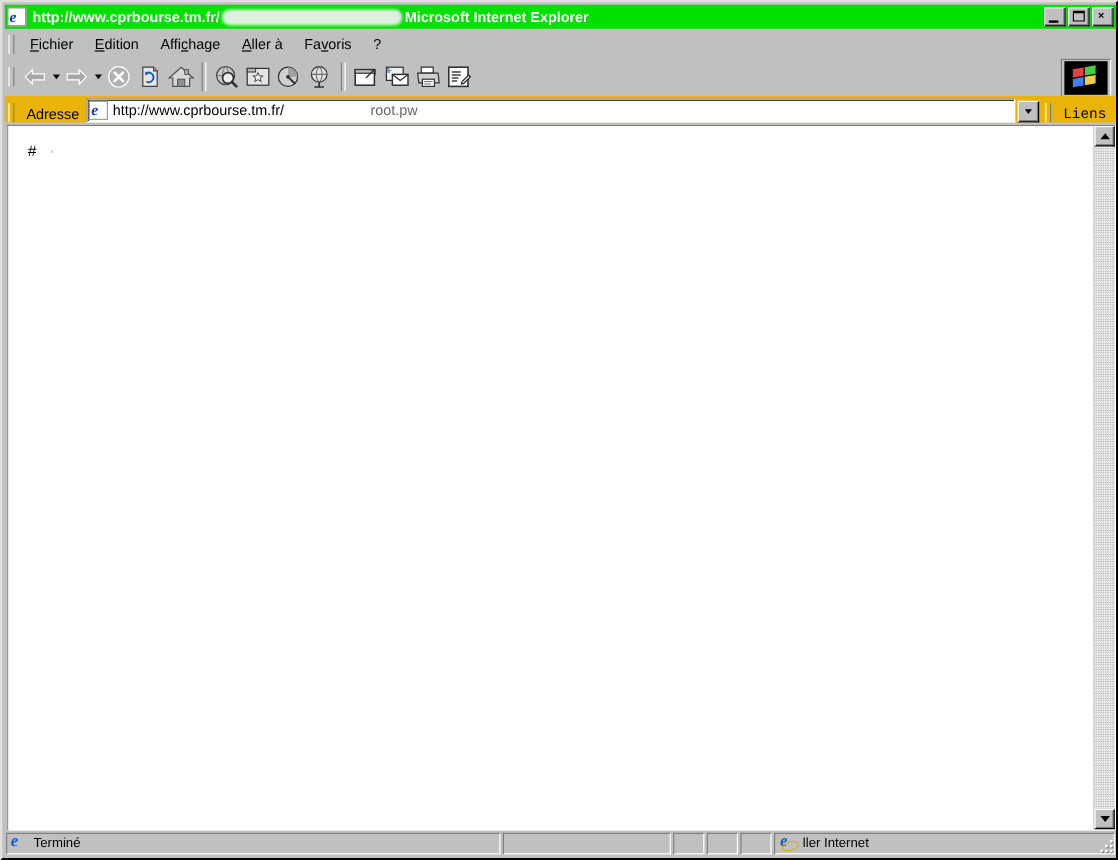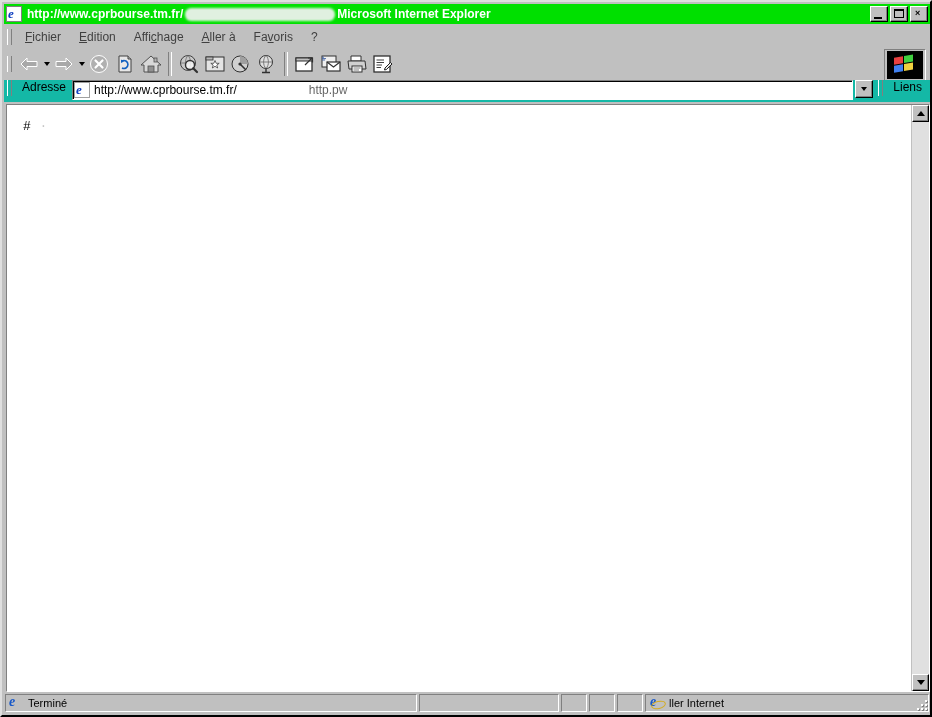--- a/index.html
+++ b/index.html
@@ -113,21 +113,21 @@
   .grip {
     width: 3px; height: 16px;
     margin: 0 4px 0 3px;
     border-left: 1px solid #ffffff;
     border-right: 1px solid #808080;
     box-sizing: content-box;
     flex: 0 0 auto;
   }
   .menu-item {
     font-size: 12px;
-    color: #404040;
+    color: #000000;
     padding: 2px 9px;
     white-space: nowrap;
     cursor: default;
   }
   .menu-item u { text-decoration: underline; }
 
   
   .toolbar {
     position: absolute;
     left: 2px; top: 46px;
@@ -191,23 +191,23 @@
   .f1 { left: 0; top: 0; background: #e84040; }
   .f2 { left: 10px; top: 0; background: #40d040; }
   .f3 { left: 0; top: 8px; background: #4080f0; }
   .f4 { left: 10px; top: 8px; background: #f0d040; }
 
   
   .addressbar {
     position: absolute;
     left: 2px; top: 78px;
     width: 926px; height: 22px;
-    background: #14b8a6;
-    display: flex;
-    align-items: flex-start;
+    background: #eab308;
+    display: flex;
+    align-items: flex-end;
   }
   .addr-label {
     font-size: 12px;
     color: #000000;
     padding: 0 6px;
     white-space: nowrap;
   }
   .addr-field {
     flex: 1 1 auto;
     height: 20px;
@@ -275,20 +275,21 @@
     box-sizing: border-box;
     cursor: default;
   }
   .liens {
     font-size: 12px;
     color: #000000;
     padding: 0 8px 0 6px;
     white-space: nowrap;
     flex: 0 0 auto;
     cursor: default;
+    font-family: Liberation Mono, monospace;
   }
 
   
   .doc-frame {
     position: absolute;
     left: 4px; top: 102px;
     width: 924px; height: 588px;
     border-top: 1px solid #808080;
     border-left: 1px solid #808080;
     border-right: 1px solid #ffffff;
@@ -591,21 +592,21 @@
 
   <div class="addressbar">
     <div class="grip"></div>
     <span class="addr-label">Adresse</span>
     <div class="addr-field">
       <div class="addr-icon">
           <span class="e">e</span>
         </div>
       <span class="addr-text">http://www.cprbourse.tm.fr/</span>
         <span class="addr-redact"></span>
-        <span class="addr-tail">http.pw</span>
+        <span class="addr-tail">root.pw</span>
     </div>
     <div class="addr-drop">
         <i class="caret"></i>
       </div>
     <div class="grip"></div>
     <span class="liens">Liens</span>
   </div>
 
   <div class="doc-frame">
     <div class="doc-page">

